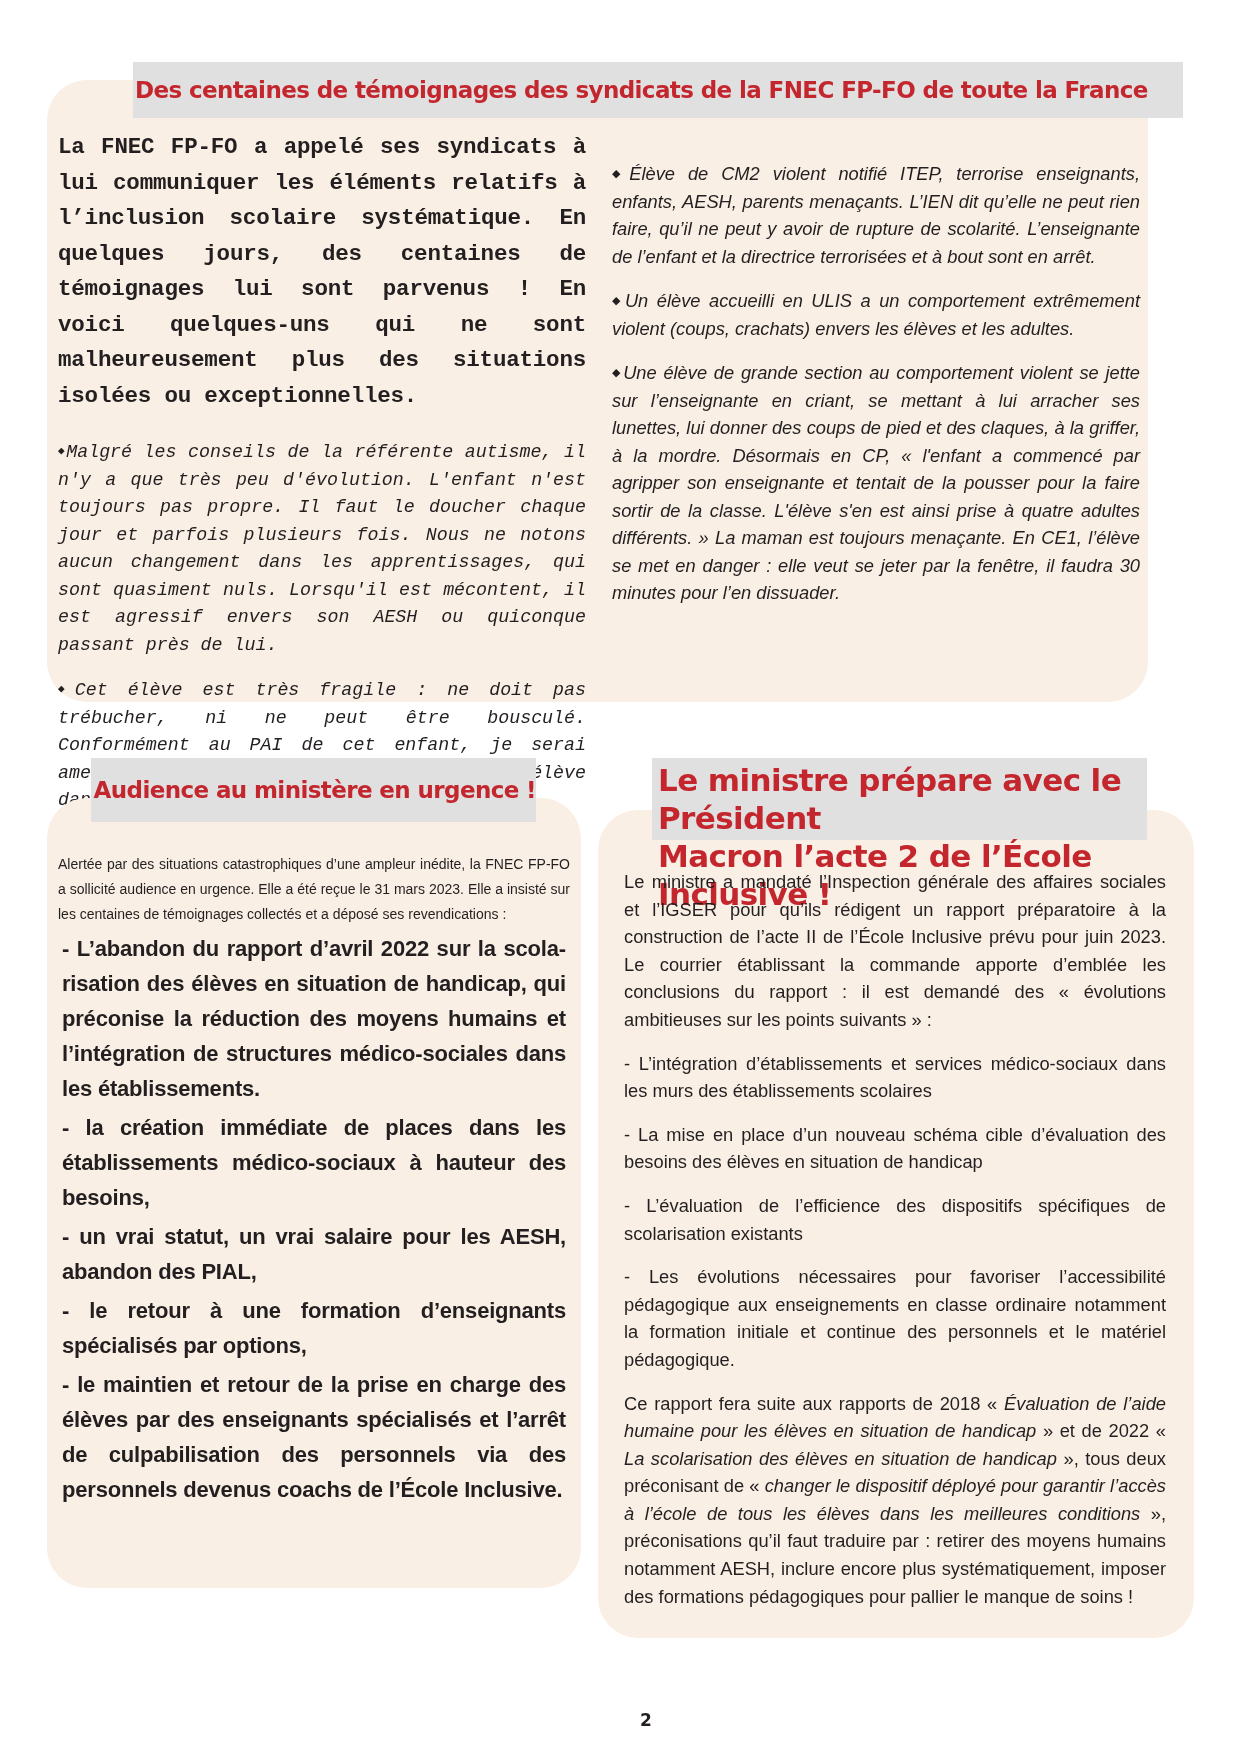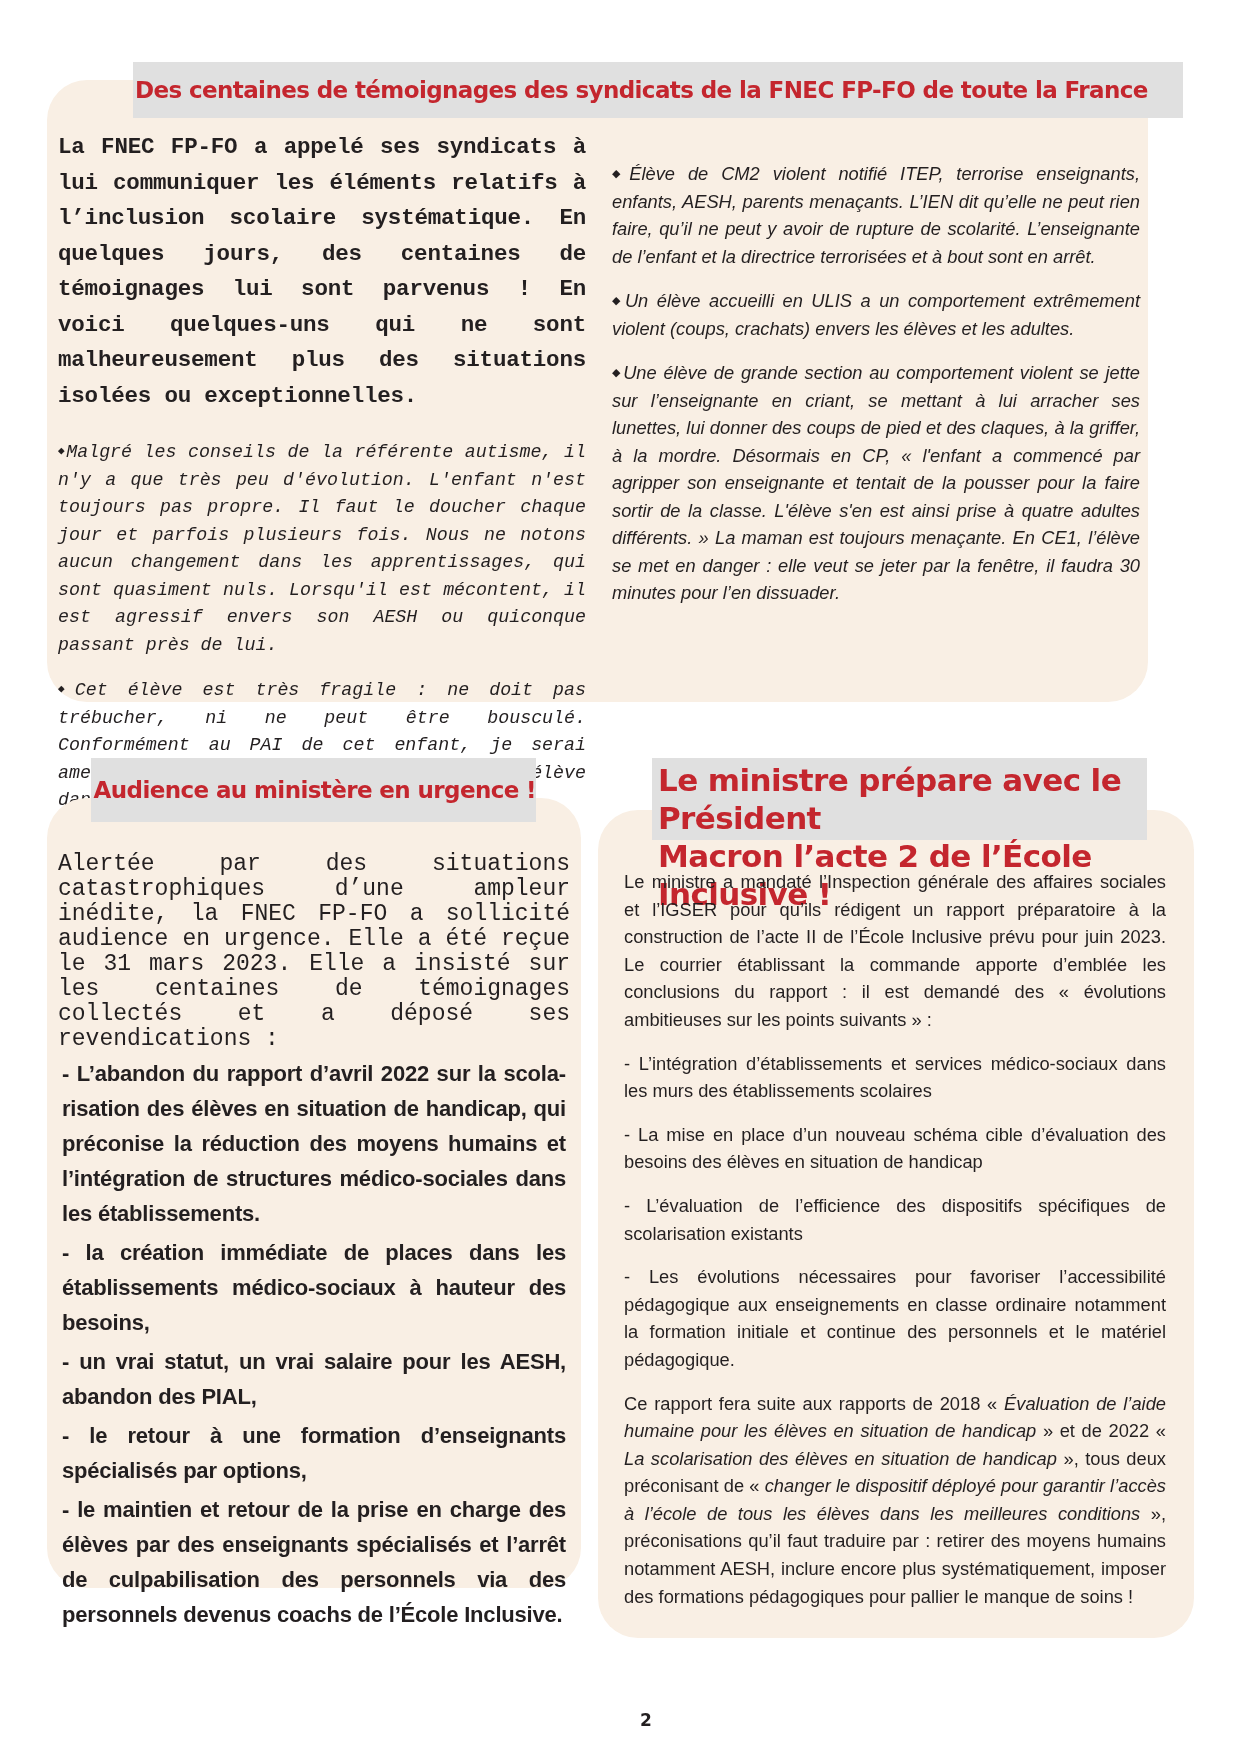--- a/index.html
+++ b/index.html
@@ -18,21 +18,21 @@
   #top-right { left: 612px; top: 160px; width: 528px; }
 
   .intro { font-weight: bold; font-size: 22.5px; line-height: 35.5px; margin-bottom: 24px; letter-spacing: -0.2px; }
   .testimony { font-style: italic; font-size: 18.3px; line-height: 27.5px; margin-bottom: 17px; }
   .testimony .bullet { font-style: normal; font-size: 11px; vertical-align: 3px; margin-right: 1px; }
 
   
   #box-bl { left: 47px; top: 798px; width: 534px; height: 790px; }
   #hdr-bl { left: 91px; top: 758px; width: 445px; height: 64px; font-size: 23px; line-height: 64px; text-align: right; }
   #bl-body { left: 58px; top: 852px; width: 512px; }
-  .plain { font-size: 23px; line-height: 25px; text-align: justify; font-family: Liberation Mono, monospace; }
+  .plain { font-size: 14px; line-height: 25px; text-align: justify; }
   .demands { font-weight: bold; font-size: 22px; line-height: 35px; text-align: justify; letter-spacing: -0.2px; margin-top: 3px; }
   .demands p { margin: 4px; }
 
   
   #box-br { left: 598px; top: 810px; width: 596px; height: 828px; }
   #hdr-br { left: 652px; top: 758px; width: 495px; height: 82px; font-size: 31px; line-height: 38px; padding: 3px 6px; text-align: left; }
   #br-body { left: 608px; top: 852px; width: 574px; }
   .br-text { font-size: 18.3px; line-height: 27.6px; text-align: justify; }
   .br-text p { margin: 16px; }
 

